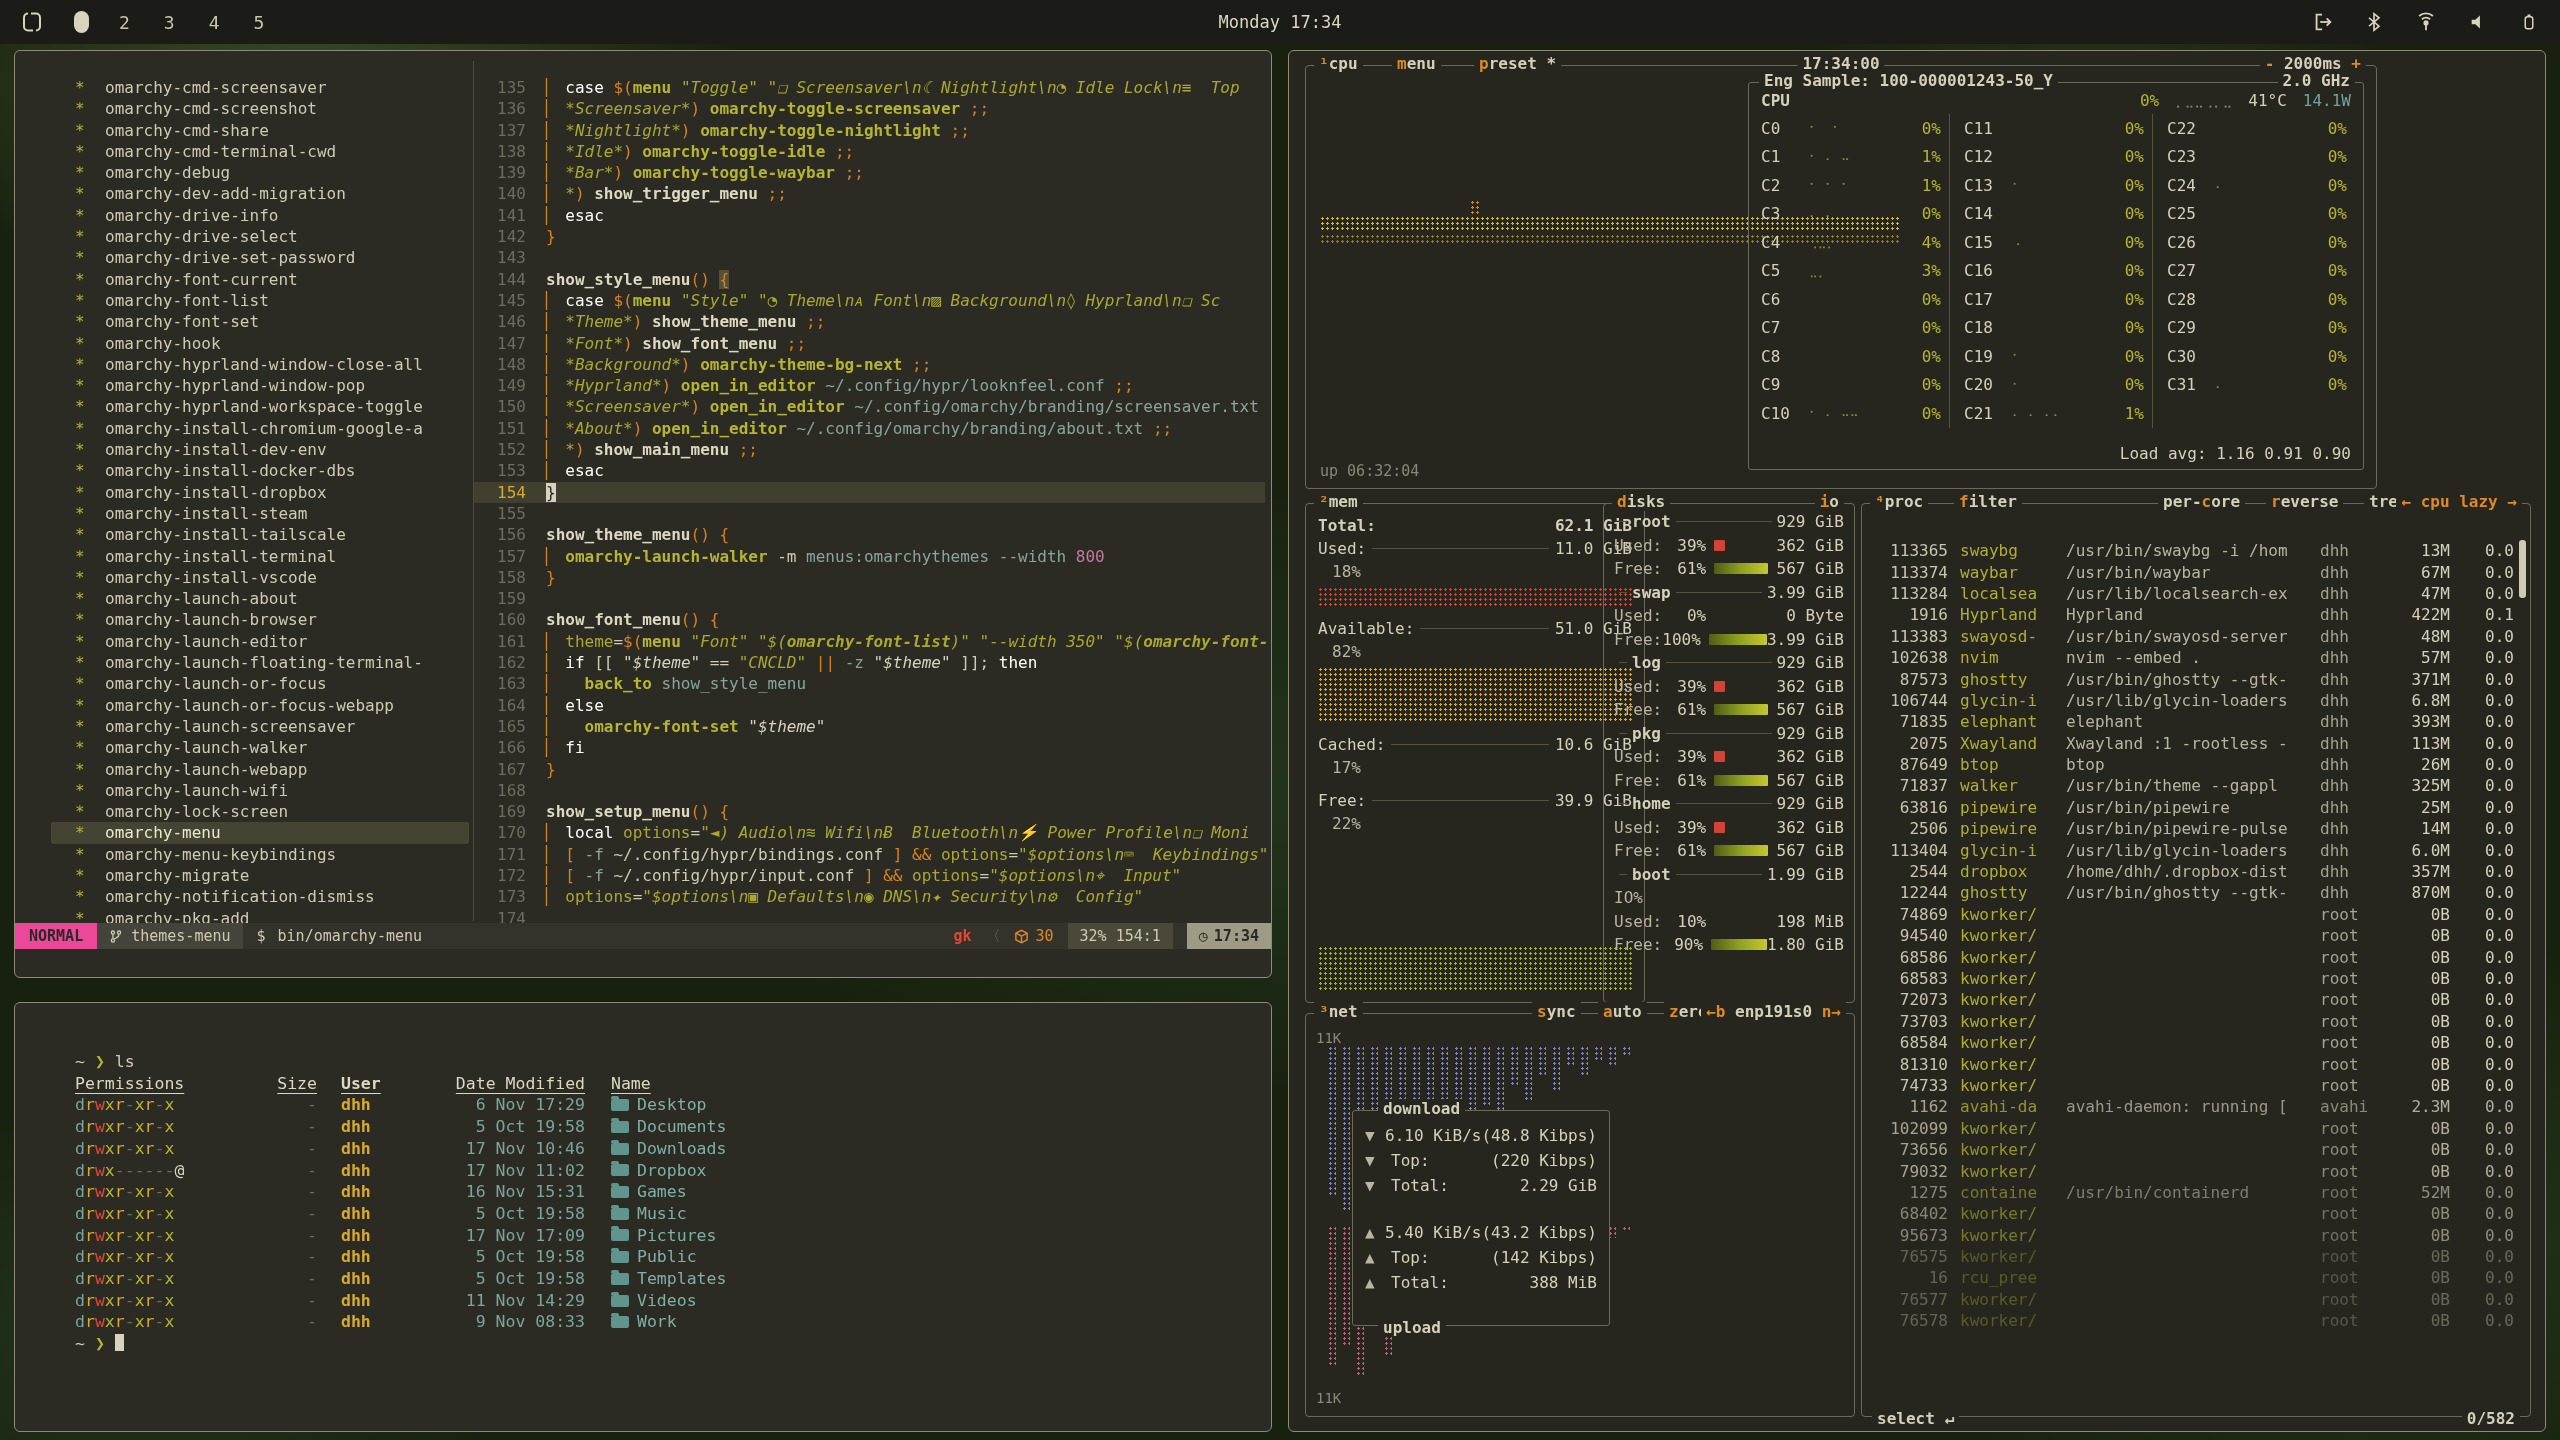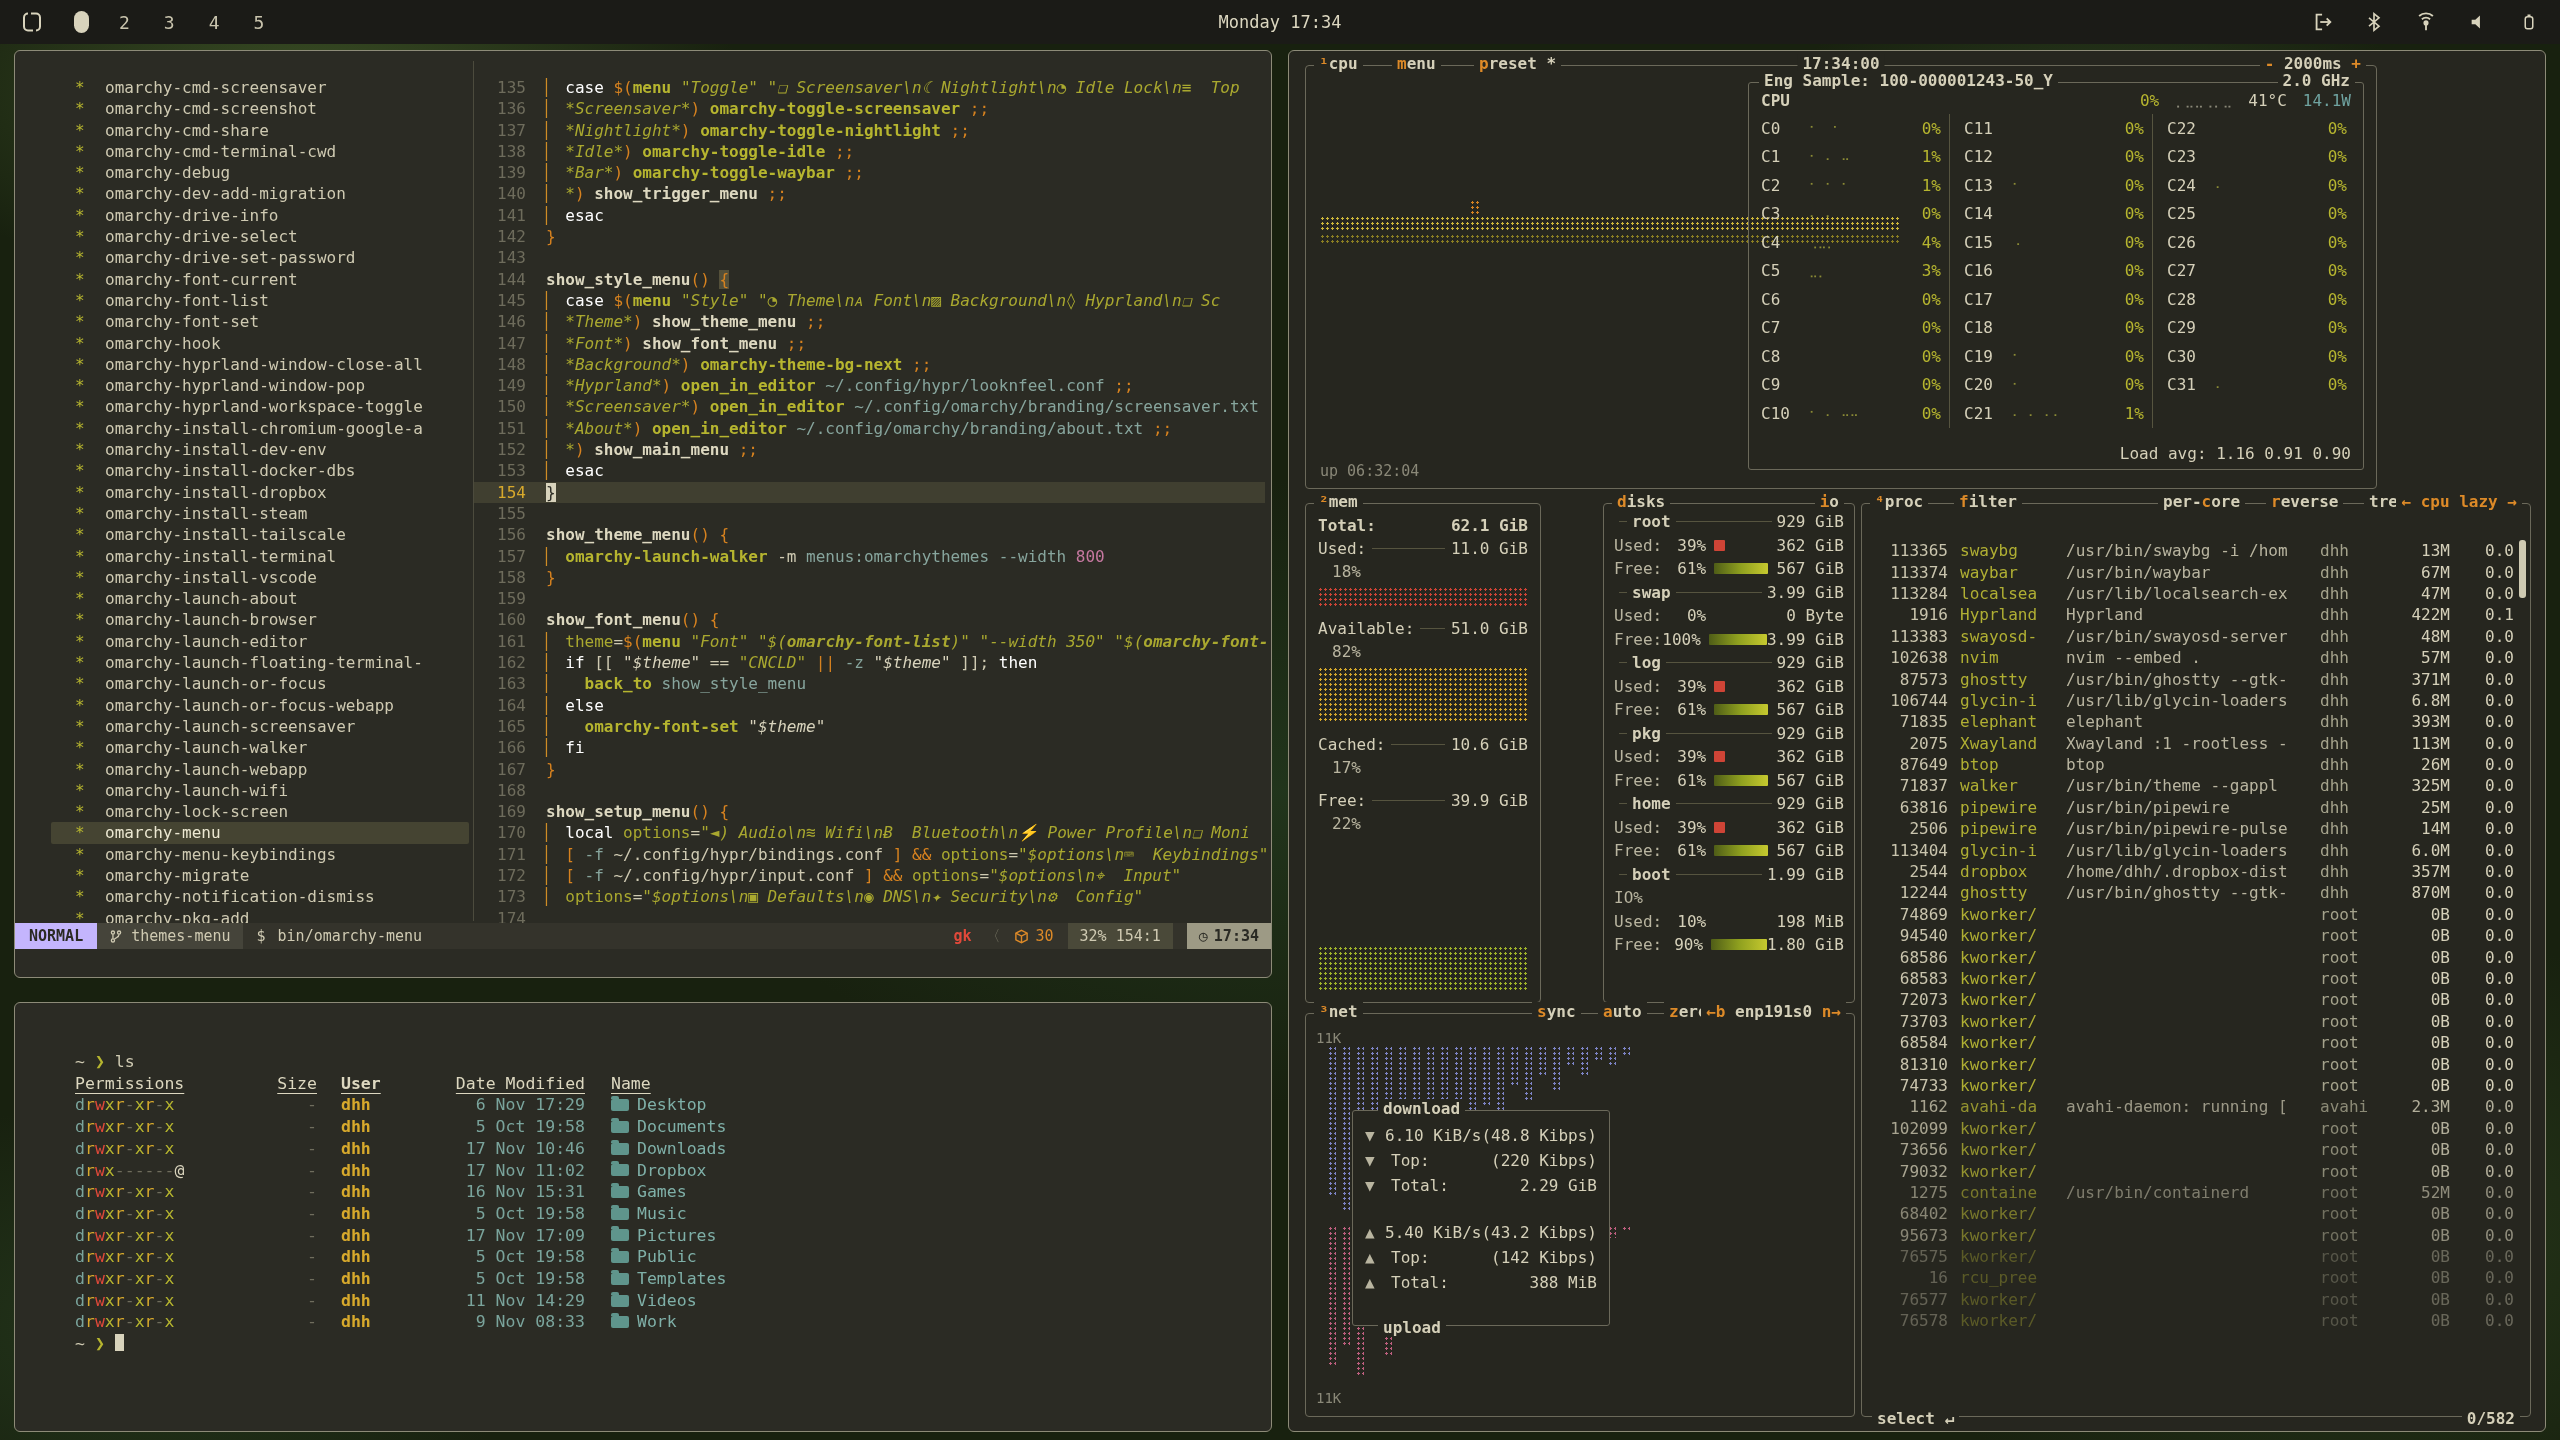--- a/index.html
+++ b/index.html
@@ -42,21 +42,21 @@
   .crow.cursorline .ln{color:#d7a92c;}
   .k{color:#ffffff}.cmd{color:#b6b52f;font-weight:bold}.str{color:#a9a82f;font-style:italic}
   .stri{color:#a9a82f;font-style:italic;font-weight:bold}
   .op{color:#d7821f}.pl{color:#cfcab2}.fn{color:#ddd8c0;font-weight:bold}
   .path{color:#87a59d}.num{color:#c678a0}.var{color:#d8d3bc;font-style:italic}
   .ident{color:#a9a82f}.teal{color:#87a59d}.g{color:#cf8c25}
   .mb{background:#54503a;color:#d7821f;}
   .cur{background:#d8d3bc;color:#2b2b24;}
   #statusline{position:absolute;left:0;right:0;bottom:28px;height:26px;background:#34332b;
     display:flex;align-items:center;font-size:15px;color:#cfcab2;}
-  .sl-mode{background:#c4b5fd;color:#2a2a24;font-weight:bold;padding:2px 14px;height:22px;display:flex;align-items:center;}
+  .sl-mode{background:#ec4899;color:#2a2a24;font-weight:bold;padding:2px 14px;height:22px;display:flex;align-items:center;}
   .sl-branch{background:#45443a;padding:2px 12px;height:22px;display:flex;align-items:center;gap:8px;}
   .sl-file{padding:2px 14px;display:flex;align-items:center;gap:12px;}
   .sl-right{margin-left:auto;display:flex;align-items:center;gap:14px;}
   .sl-gk{color:#e0493a;font-weight:bold;}
   .sl-sep{color:#6f6d5d;}
   .sl-pkg{color:#dd8a28;display:flex;align-items:center;gap:6px;}
   .sl-pos{background:#4a4939;padding:2px 12px;height:22px;display:flex;align-items:center;}
   .sl-time{background:#9d9a85;color:#2a2a24;padding:2px 12px;height:22px;display:flex;align-items:center;gap:6px;font-weight:bold;}
   
   #term-content{position:absolute;left:60px;top:48px;right:20px;font-size:16.5px;line-height:21.7px;color:#cfcab2;white-space:pre;}
@@ -87,21 +87,21 @@
   #cpu-summary .lbl{font-weight:bold;}
   #cpu-summary .dots{color:#8a8878;font-size:13px;}
   #core-grid{display:flex;padding:2px 8px;}
   .core-col{flex:1;}
   .core-col + .core-col{border-left:1px solid #56543f;padding-left:10px;}
   .core-row{display:flex;align-items:center;height:28.5px;padding:0 8px 0 4px;}
   .core-row .cname{width:48px;color:#d5d0b9;}
   .core-row .cdots{flex:1;color:#8a8a35;font-size:12px;overflow:hidden;white-space:pre;}
   .core-row .cpct{color:#b6b52f;}
   #load-avg{position:absolute;right:12px;bottom:6px;color:#d5d0b9;}
-  #mem-box{left:16px;top:452px;width:236px;height:500px;}
+  #mem-box{left:16px;top:452px;width:340px;height:500px;}
   #mem-col{display:flex;flex-direction:column;height:100%;box-sizing:border-box;padding:10px 12px;}
   .mrow{display:flex;align-items:center;height:23px;white-space:pre;}
   .mrow .fill{flex:1;border-top:1px solid #56543f;margin:0 6px;}
   .mrow .mv{font-weight:bold;}
   .mpct{color:#b9b5a0;padding-left:14px;height:23px;display:flex;align-items:center;}
   .gstrip{border-radius:2px;}
   #disks-box{left:314px;top:452px;width:252px;height:500px;}
   #disks-col{padding:6px 10px;display:flex;flex-direction:column;}
   .drow{display:flex;align-items:center;height:23.5px;white-space:pre;}
   .dname{font-weight:bold;}

